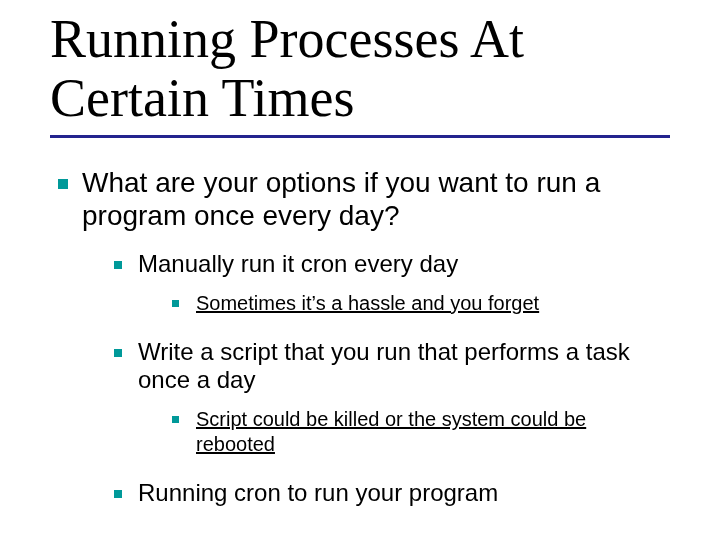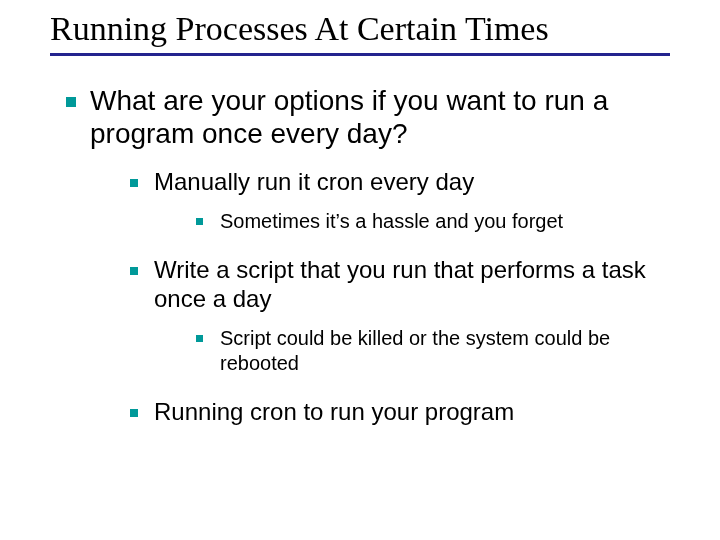--- a/index.html
+++ b/index.html
@@ -14,33 +14,33 @@
   }
   .slide {
     width: 720px;
     height: 540px;
     box-sizing: border-box;
     padding: 10px 50px 20px 50px;
     position: relative;
   }
   .title {
     font-family: "Times New Roman", Times, serif;
-    font-size: 34px;
+    font-size: 54px;
     line-height: 1.1;
     margin: 0 0 4px 0;
     font-weight: normal;
   }
   .rule {
     height: 3px;
     background: #23238e; 
     margin: 6px 0 28px 0;
   }
   ul {
     list-style: none;
-    margin: 12px;
+    margin: 4px;
     padding: 0;
   }
   li {
     position: relative;
     padding-left: 28px;
     text-align: left;
   }
   li::before {
     content: "";
     position: absolute;
@@ -70,20 +70,21 @@
     margin: 0 0 22px 0;
   }
   .lvl3::before { width: 7px; height: 7px; top: 9px; }
   .children {
     margin-top: 18px;
     padding-left: 24px;
   }
   .children2 {
     margin-top: 12px;
     padding-left: 26px;
+    text-decoration: underline;
   }
 </style>
 </head>
 <body>
 
 <div class="slide">
   <h1 class="title">Running Processes At Certain Times</h1>
   <div class="rule"></div>
 
   <ul>

